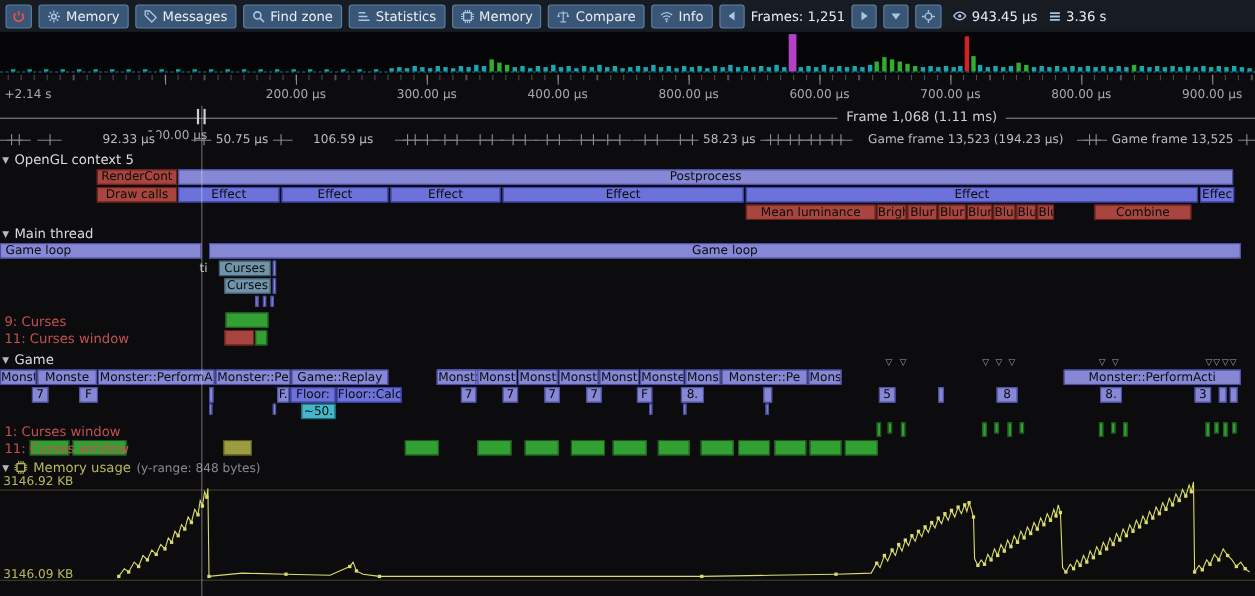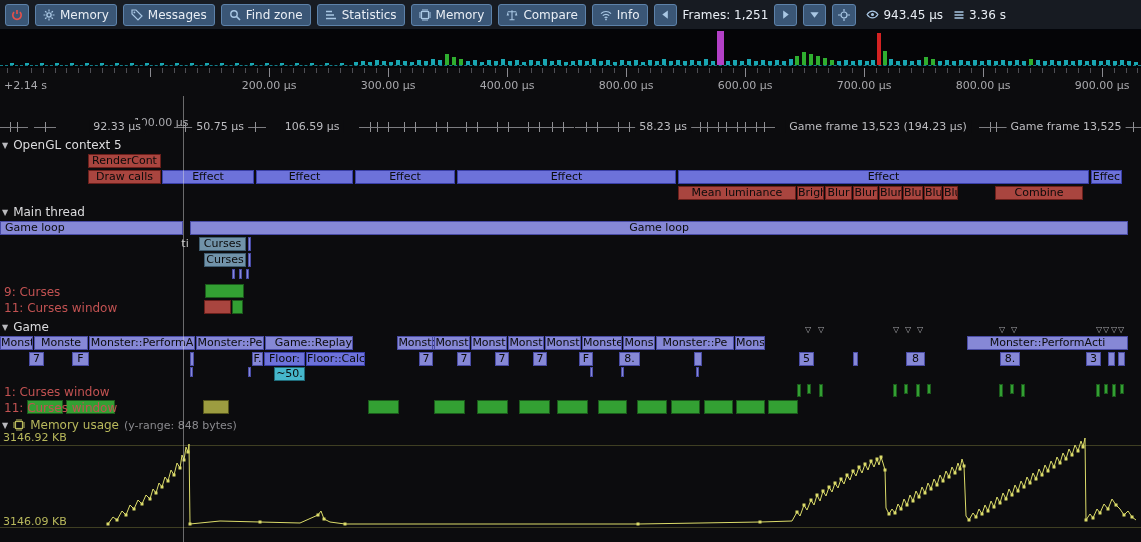--- a/index.html
+++ b/index.html
@@ -356,20 +356,25 @@
         <div class="rlabel" style="left: 745px;">600.00 µs</div>
         <div class="rtick" style="left: 864px;"></div>
         <div class="rlabel" style="left: 864px;">700.00 µs</div>
         <div class="rtick" style="left: 983px;"></div>
         <div class="rlabel" style="left: 983px;">800.00 µs</div>
         <div class="rtick" style="left: 1102px;"></div>
         <div class="rlabel" style="left: 1102px;">900.00 µs</div>
       </div>
   </div>
 
+  <div class="fband">
+    <div class="fline"></div>
+    <div class="fbound" style="left: 179px;"></div>
+    <div class="flabel" style="left: 838px;">Frame 1,068 (1.11 ms)</div>
+  </div>
 
   <div class="sband">
       <div class="sdash" style="left: -1px; width: 22px;"></div>
       <div class="stick" style="left: 10px;"></div>
       <div class="sdash" style="left: 6px; width: 22px;"></div>
       <div class="stick" style="left: 17px;"></div>
       <div class="sdash" style="left: 34px; width: 22px;"></div>
       <div class="stick" style="left: 45px;"></div>
       <div class="sdash" style="left: 174px; width: 22px;"></div>
       <div class="stick" style="left: 185px;"></div>
@@ -453,20 +458,21 @@
         <span class="stitle">Main thread</span>
       </div>
       <div class="shead" style="top: 320px;">
         <span class="tri">▼</span>
         <span class="stitle">Game</span>
       </div>
     </div>
   <div>
       <div class="zrow" style="top: 154px;">
         <div class="zone z-red" style="left: 88px; width: 73px;">RenderCont</div>
+        <div class="zone z-purple" style="left: 162px; width: 959px;">Postprocess</div>
       </div>
       <div class="zrow" style="top: 170px;">
         <div class="zone z-red" style="left: 88px; width: 73px;">Draw calls</div>
         <div class="zone z-blue" style="left: 162px; width: 92px;">Effect</div>
         <div class="zone z-blue" style="left: 256px; width: 97px;">Effect</div>
         <div class="zone z-blue" style="left: 355px; width: 100px;">Effect</div>
         <div class="zone z-blue" style="left: 457px; width: 219px;">Effect</div>
         <div class="zone z-blue" style="left: 678px; width: 411px;">Effect</div>
         <div class="zone z-blue" style="left: 1091px; width: 31px;">Effec</div>
       </div>
@@ -504,21 +510,21 @@
       </div>
       <div class="zrow" style="top: 300px;">
         <div class="zone z-red" style="left: 204px; width: 27px;"></div>
         <div class="zone z-green" style="left: 232px; width: 11px;"></div>
       </div>
       <div class="zrow" style="top: 336px;">
         <div class="zone z-purple" style="left: 0px; width: 33px;">Monste</div>
         <div class="zone z-purple" style="left: 34px; width: 54px;">Monste</div>
         <div class="zone z-purple" style="left: 89px; width: 106px;">Monster::PerformA</div>
         <div class="zone z-purple" style="left: 196px; width: 68px;">Monster::Pe</div>
-        <div class="zone z-purple" style="left: 265px; width: 88px; text-align: right;">Game::Replay</div>
+        <div class="zone z-purple" style="left: 265px; width: 88px;">Game::Replay</div>
         <div class="zone z-purple" style="left: 354px; width: 42px; margin-left: 44px;">Missed</div>
         <div class="zone z-purple" style="left: 397px; width: 36px;">Monst</div>
         <div class="zone z-purple" style="left: 434px; width: 36px;">Monst</div>
         <div class="zone z-purple" style="left: 471px; width: 36px;">Monst</div>
         <div class="zone z-purple" style="left: 508px; width: 36px;">Monst</div>
         <div class="zone z-purple" style="left: 545px; width: 36px;">Monst</div>
         <div class="zone z-purple" style="left: 582px; width: 40px;">Monste</div>
         <div class="zone z-purple" style="left: 623px; width: 32px;">Mons</div>
         <div class="zone z-purple" style="left: 656px; width: 78px;">Monster::Pe</div>
         <div class="zone z-purple" style="left: 735px; width: 30px;">Mons</div>

